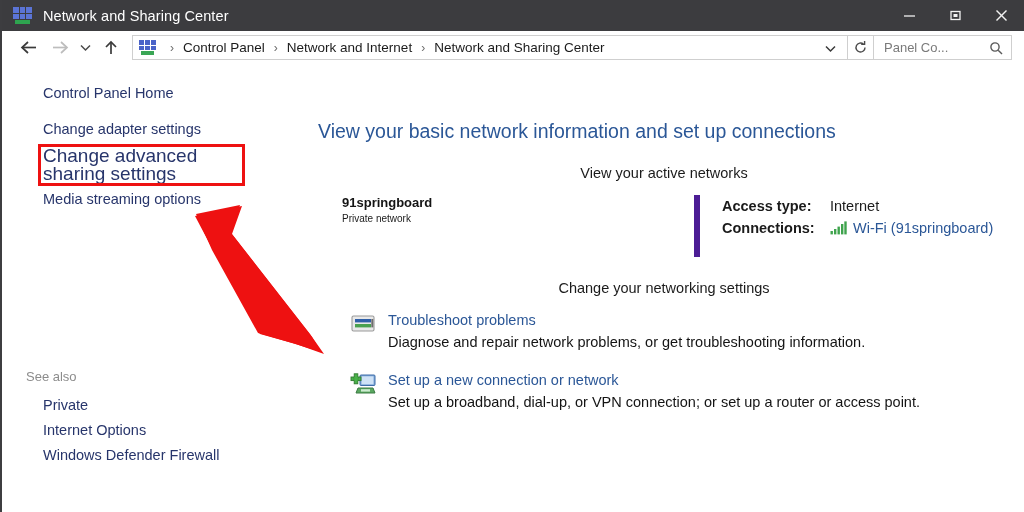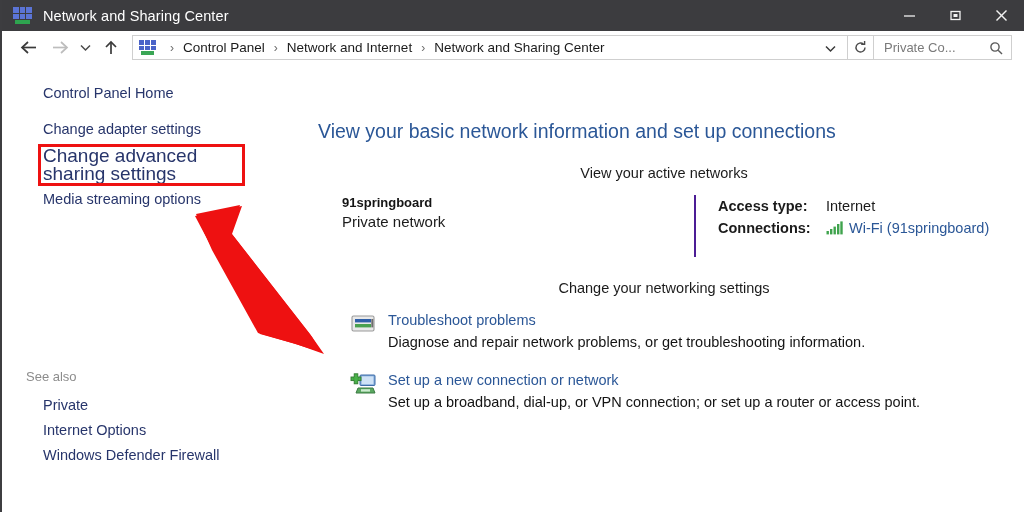--- a/index.html
+++ b/index.html
@@ -248,25 +248,25 @@
     min-height: 62px;
   }
   #net-left { width: 352px; flex: none; }
   #net-name {
     font-size: 13px;
     font-weight: bold;
     color: #141414;
     margin-bottom: 3px;
   }
   #net-type {
-    font-size: 15px;
+    font-size: 10px;
     color: #1b1b1b;
   }
   #net-right {
-    border-left: 2px solid #4c1d95;
+    border-left: 6px solid #4c1d95;
     padding-left: 22px;
     flex: 1;
   }
   .net-kv {
     display: flex;
     align-items: center;
     font-size: 14.5px;
     line-height: 22px;
     color: #1b1b1b;
   }
@@ -388,21 +388,21 @@
     </div>
 
     <div id="refresh-btn">
       <svg width="15" height="15" viewBox="0 0 15 15">
         <path d="M12 7.5 a4.5 4.5 0 1 1 -1.6 -3.4" fill="none" stroke="#4a4a4a" stroke-width="1.4"></path>
         <path d="M11.6 0.9 L11.6 4.4 L8.2 4.4" fill="none" stroke="#4a4a4a" stroke-width="1.4"></path>
       </svg>
     </div>
 
     <div id="searchbox">
-      <div id="search-input-text" title="Search Control Panel">Private Co...</div>
+      <div id="search-input-text" title="Search Control Panel">Panel Co...</div>
       <span id="search-icon">
         <svg width="14" height="14" viewBox="0 0 14 14">
           <circle cx="6" cy="6" r="4.1" fill="none" stroke="#5a5a5a" stroke-width="1.4"></circle>
           <line x1="9.2" y1="9.2" x2="13" y2="13" stroke="#5a5a5a" stroke-width="1.4"></line>
         </svg>
       </span>
     </div>
   </div>
 
   <div id="body">

